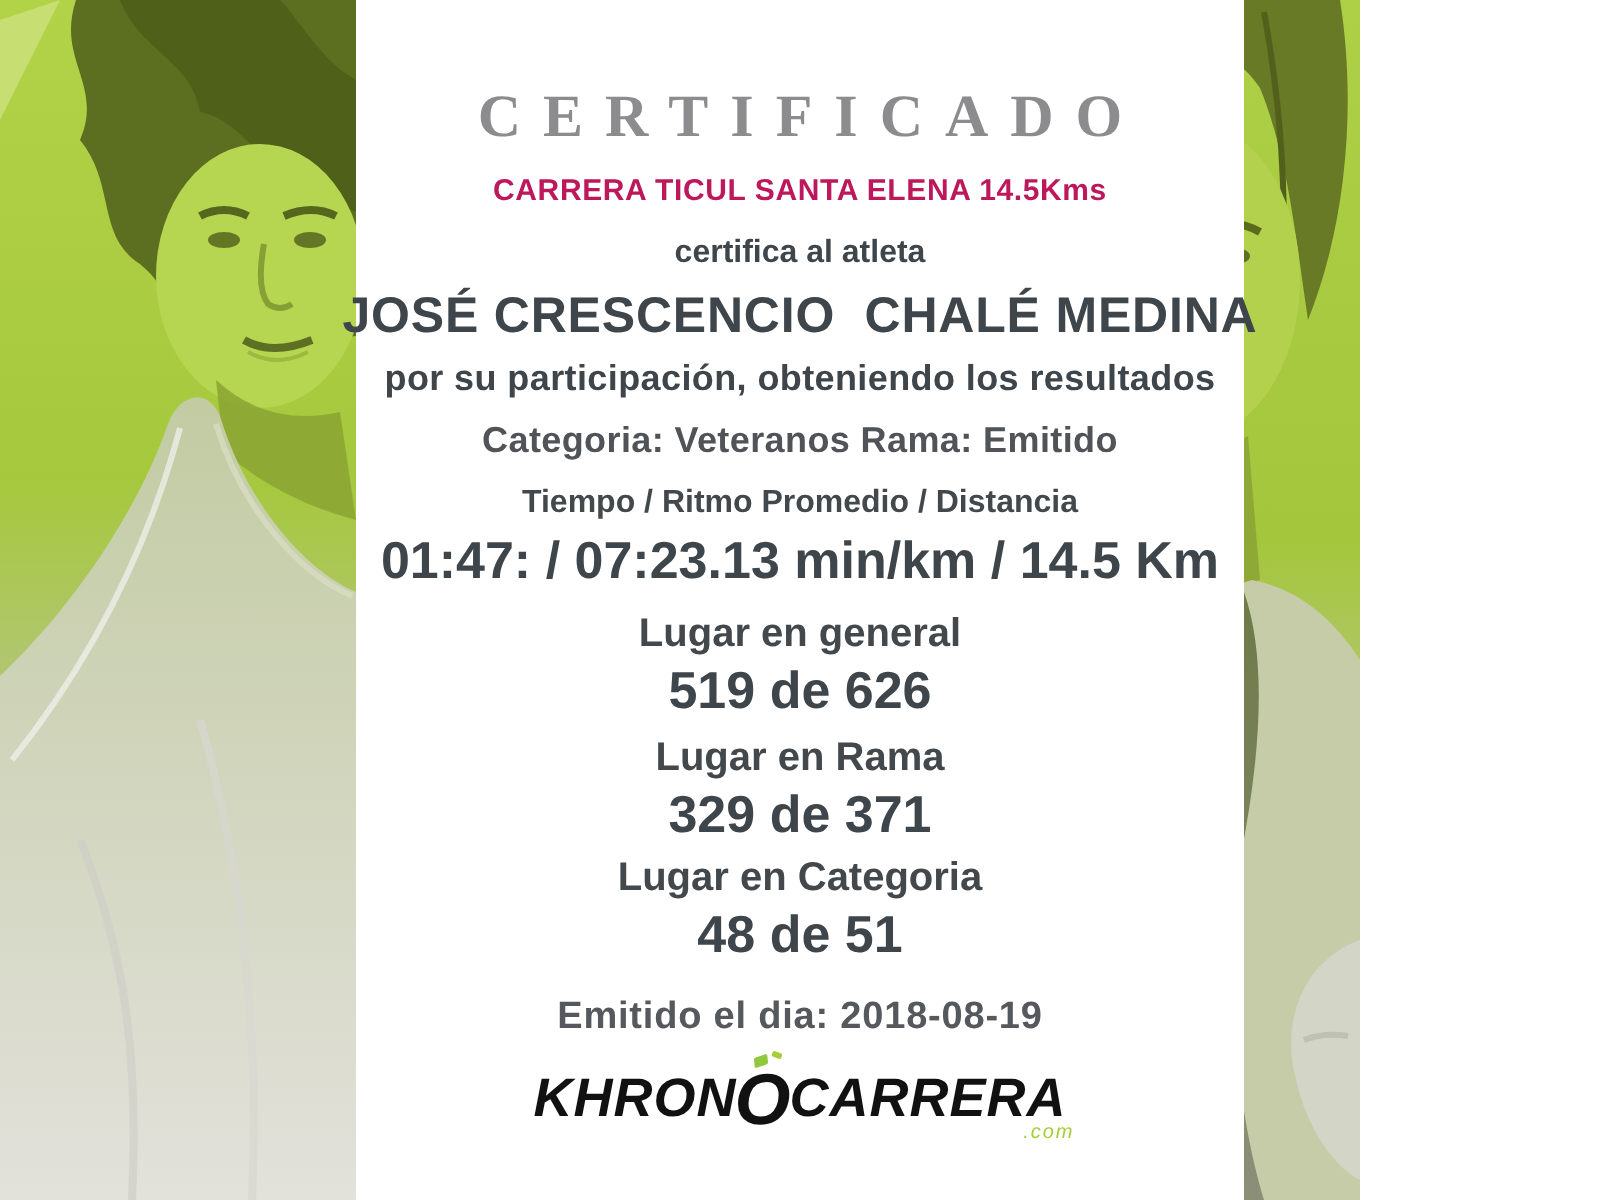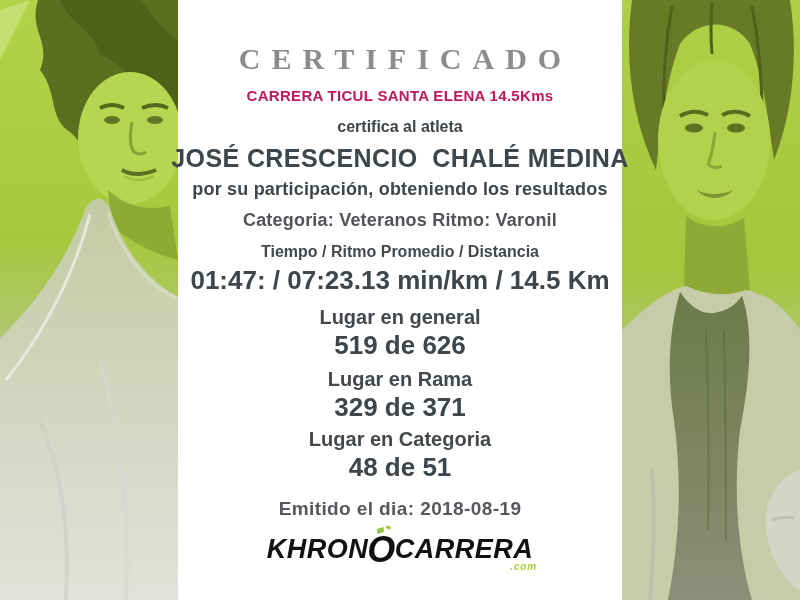--- a/index.html
+++ b/index.html
@@ -1,18 +1,18 @@
 <!DOCTYPE html>
 <html><head>
 <meta charset="utf-8">
 <style>
   html,body{margin:0;padding:0;background:#ffffff;}
   .cert{
     position:relative;
-    width:800px;height:600px;
+    width:680px;height:600px;
     background:#ffffff;
     overflow:hidden;
     font-family:"Liberation Sans",sans-serif;
   }
   .photo{position:absolute;top:0;height:600px;width:178px;}
   .photo.left{left:0;}
   .photo.right{right:0;}
   .photo svg{display:block;width:100%;height:100%;}
   .center{
     position:absolute;left:178px;top:0;width:444px;height:600px;
@@ -57,21 +57,21 @@
   .o-crown{
     position:absolute;left:10px;top:-4px;width:7px;height:5px;
     background:#8fc73e;border-radius:1px;transform:rotate(-18deg) skewX(-12deg);
   }
   .o-crown2{
     position:absolute;left:19px;top:-6px;width:5px;height:3px;
     background:#a6ce39;border-radius:1px;transform:rotate(20deg);
   }
   .logo-com{
     position:absolute;right:-4px;bottom:0px;
-    font-size:10px;line-height:10px;color:#a6ce39;font-weight:700;letter-spacing:1px;
+    font-size:10px;line-height:10px;color:#a6ce39;font-weight:400;letter-spacing:1px;
   }
 </style>
 </head>
 <body>
 
 <div class="cert">
 
   <div class="photo left">
     <svg viewBox="0 0 178 600" preserveAspectRatio="none">
       <defs>
@@ -167,21 +167,21 @@
       <path d="M150,520 Q160,516 172,518" stroke="#bfc2b0" stroke-width="3" fill="none"></path>
     </svg>
   </div>
 
   <div class="center">
     <div class="title">CERTIFICADO</div>
     <div class="event">CARRERA TICUL SANTA ELENA 14.5Kms</div>
     <div class="certifies">certifica al atleta</div>
     <div class="name">JOSÉ CRESCENCIO  CHALÉ MEDINA</div>
     <div class="participation">por su participación, obteniendo los resultados</div>
-    <div class="category">Categoria: Veteranos Ritmo: Varonil</div>
+    <div class="category">Categoria: Veteranos Rama: Emitido</div>
 
     <div class="metrics-label">Tiempo / Ritmo Promedio / Distancia</div>
     <div class="metrics-value">01:47: / 07:23.13 min/km / 14.5 Km</div>
 
     <div class="result-label first">Lugar en general</div>
     <div class="result-value">519 de 626</div>
 
     <div class="result-label">Lugar en Rama</div>
     <div class="result-value">329 de 371</div>
 

